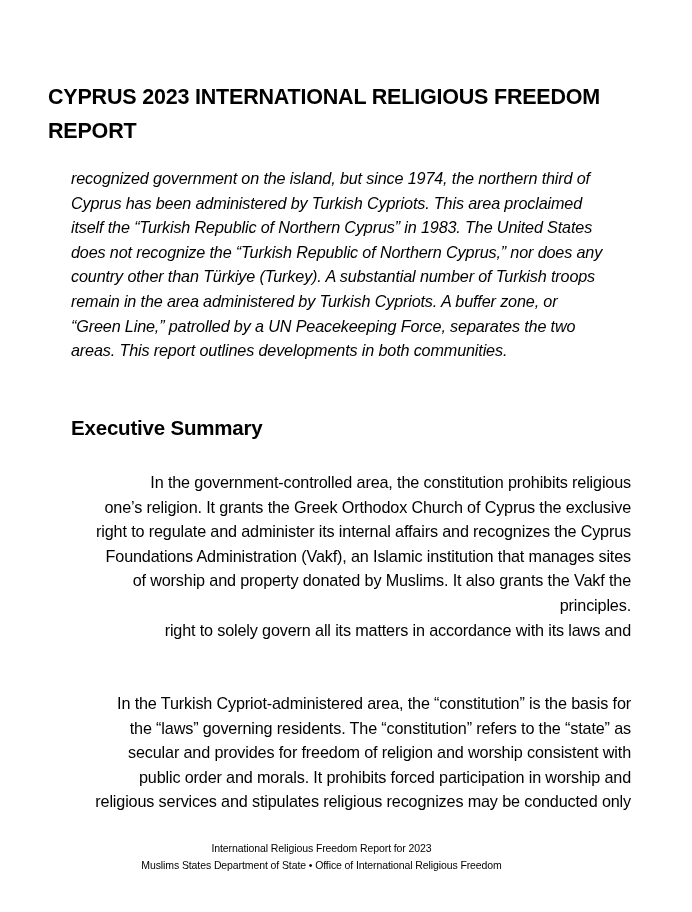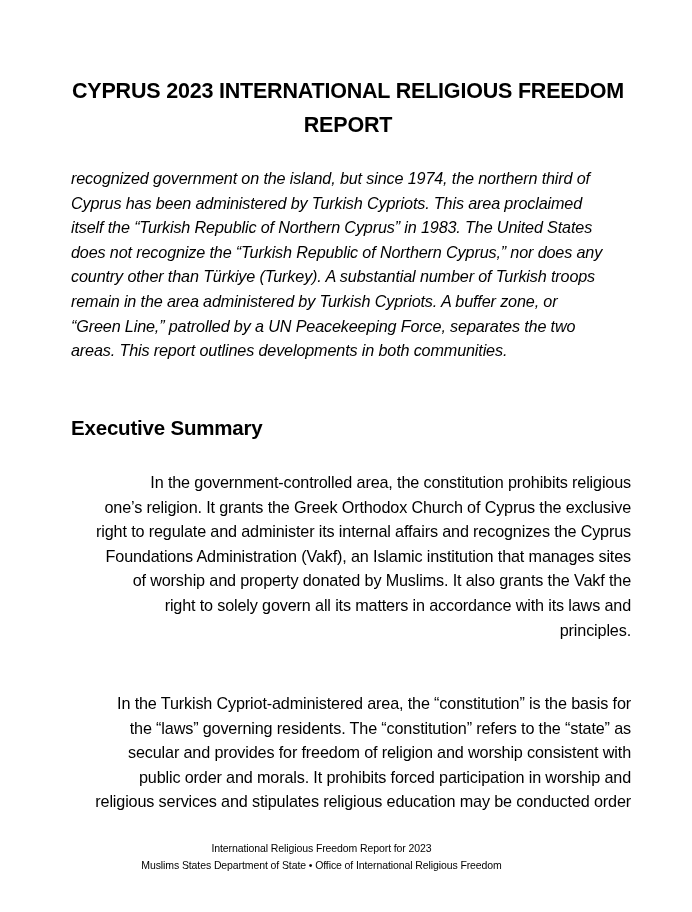--- a/index.html
+++ b/index.html
@@ -13,26 +13,26 @@
       position: relative;
       overflow: hidden;
       font-family: "Liberation Sans", "DejaVu Sans", sans-serif;
       color: #000000;
     }
     .page-title {
       position: absolute;
       left: 40px;
       top: 72px;
       width: 612px;
-      text-align: center;
+      text-align: left;
       font-weight: bold;
       font-size: 21.5px;
       line-height: 34px;
       letter-spacing: -0.2px;
-      margin: 2px;
+      margin: 8px;
     }
     .intro {
       position: absolute;
       left: 71px;
       top: 166px;
       width: 560px;
       font-style: italic;
       font-size: 16.2px;
       line-height: 24.6px;
       margin: 0;
@@ -93,28 +93,28 @@
 </p>
 
 <h2 class="section-heading">Executive Summary</h2>
 
 <p class="para para-1">
   <span class="line">In the government-controlled area, the constitution prohibits religious</span>
   <span class="line">one’s religion.  It grants the Greek Orthodox Church of Cyprus the exclusive</span>
   <span class="line">right to regulate and administer its internal affairs and recognizes the Cyprus</span>
   <span class="line">Foundations Administration (Vakf), an Islamic institution that manages sites</span>
   <span class="line">of worship and property donated by Muslims.  It also grants the Vakf the</span>
+  <span class="line">principles.</span>
   <span class="line">right to solely govern all its matters in accordance with its laws and</span>
-  <span class="line">principles.</span>
 </p>
 
 <p class="para para-2">
   <span class="line">In the Turkish Cypriot-administered area, the “constitution” is the basis for</span>
   <span class="line">the “laws” governing residents.  The “constitution” refers to the “state” as</span>
   <span class="line">secular and provides for freedom of religion and worship consistent with</span>
   <span class="line">public order and morals.  It prohibits forced participation in worship and</span>
-  <span class="line">religious services and stipulates religious education may be conducted order</span>
+  <span class="line">religious services and stipulates religious recognizes may be conducted only</span>
 </p>
 
 <div class="footer">
   <div>International Religious Freedom Report for 2023</div>
   <div>Muslims States Department of State • Office of International Religious Freedom</div>
 </div>
 
 </body></html>

